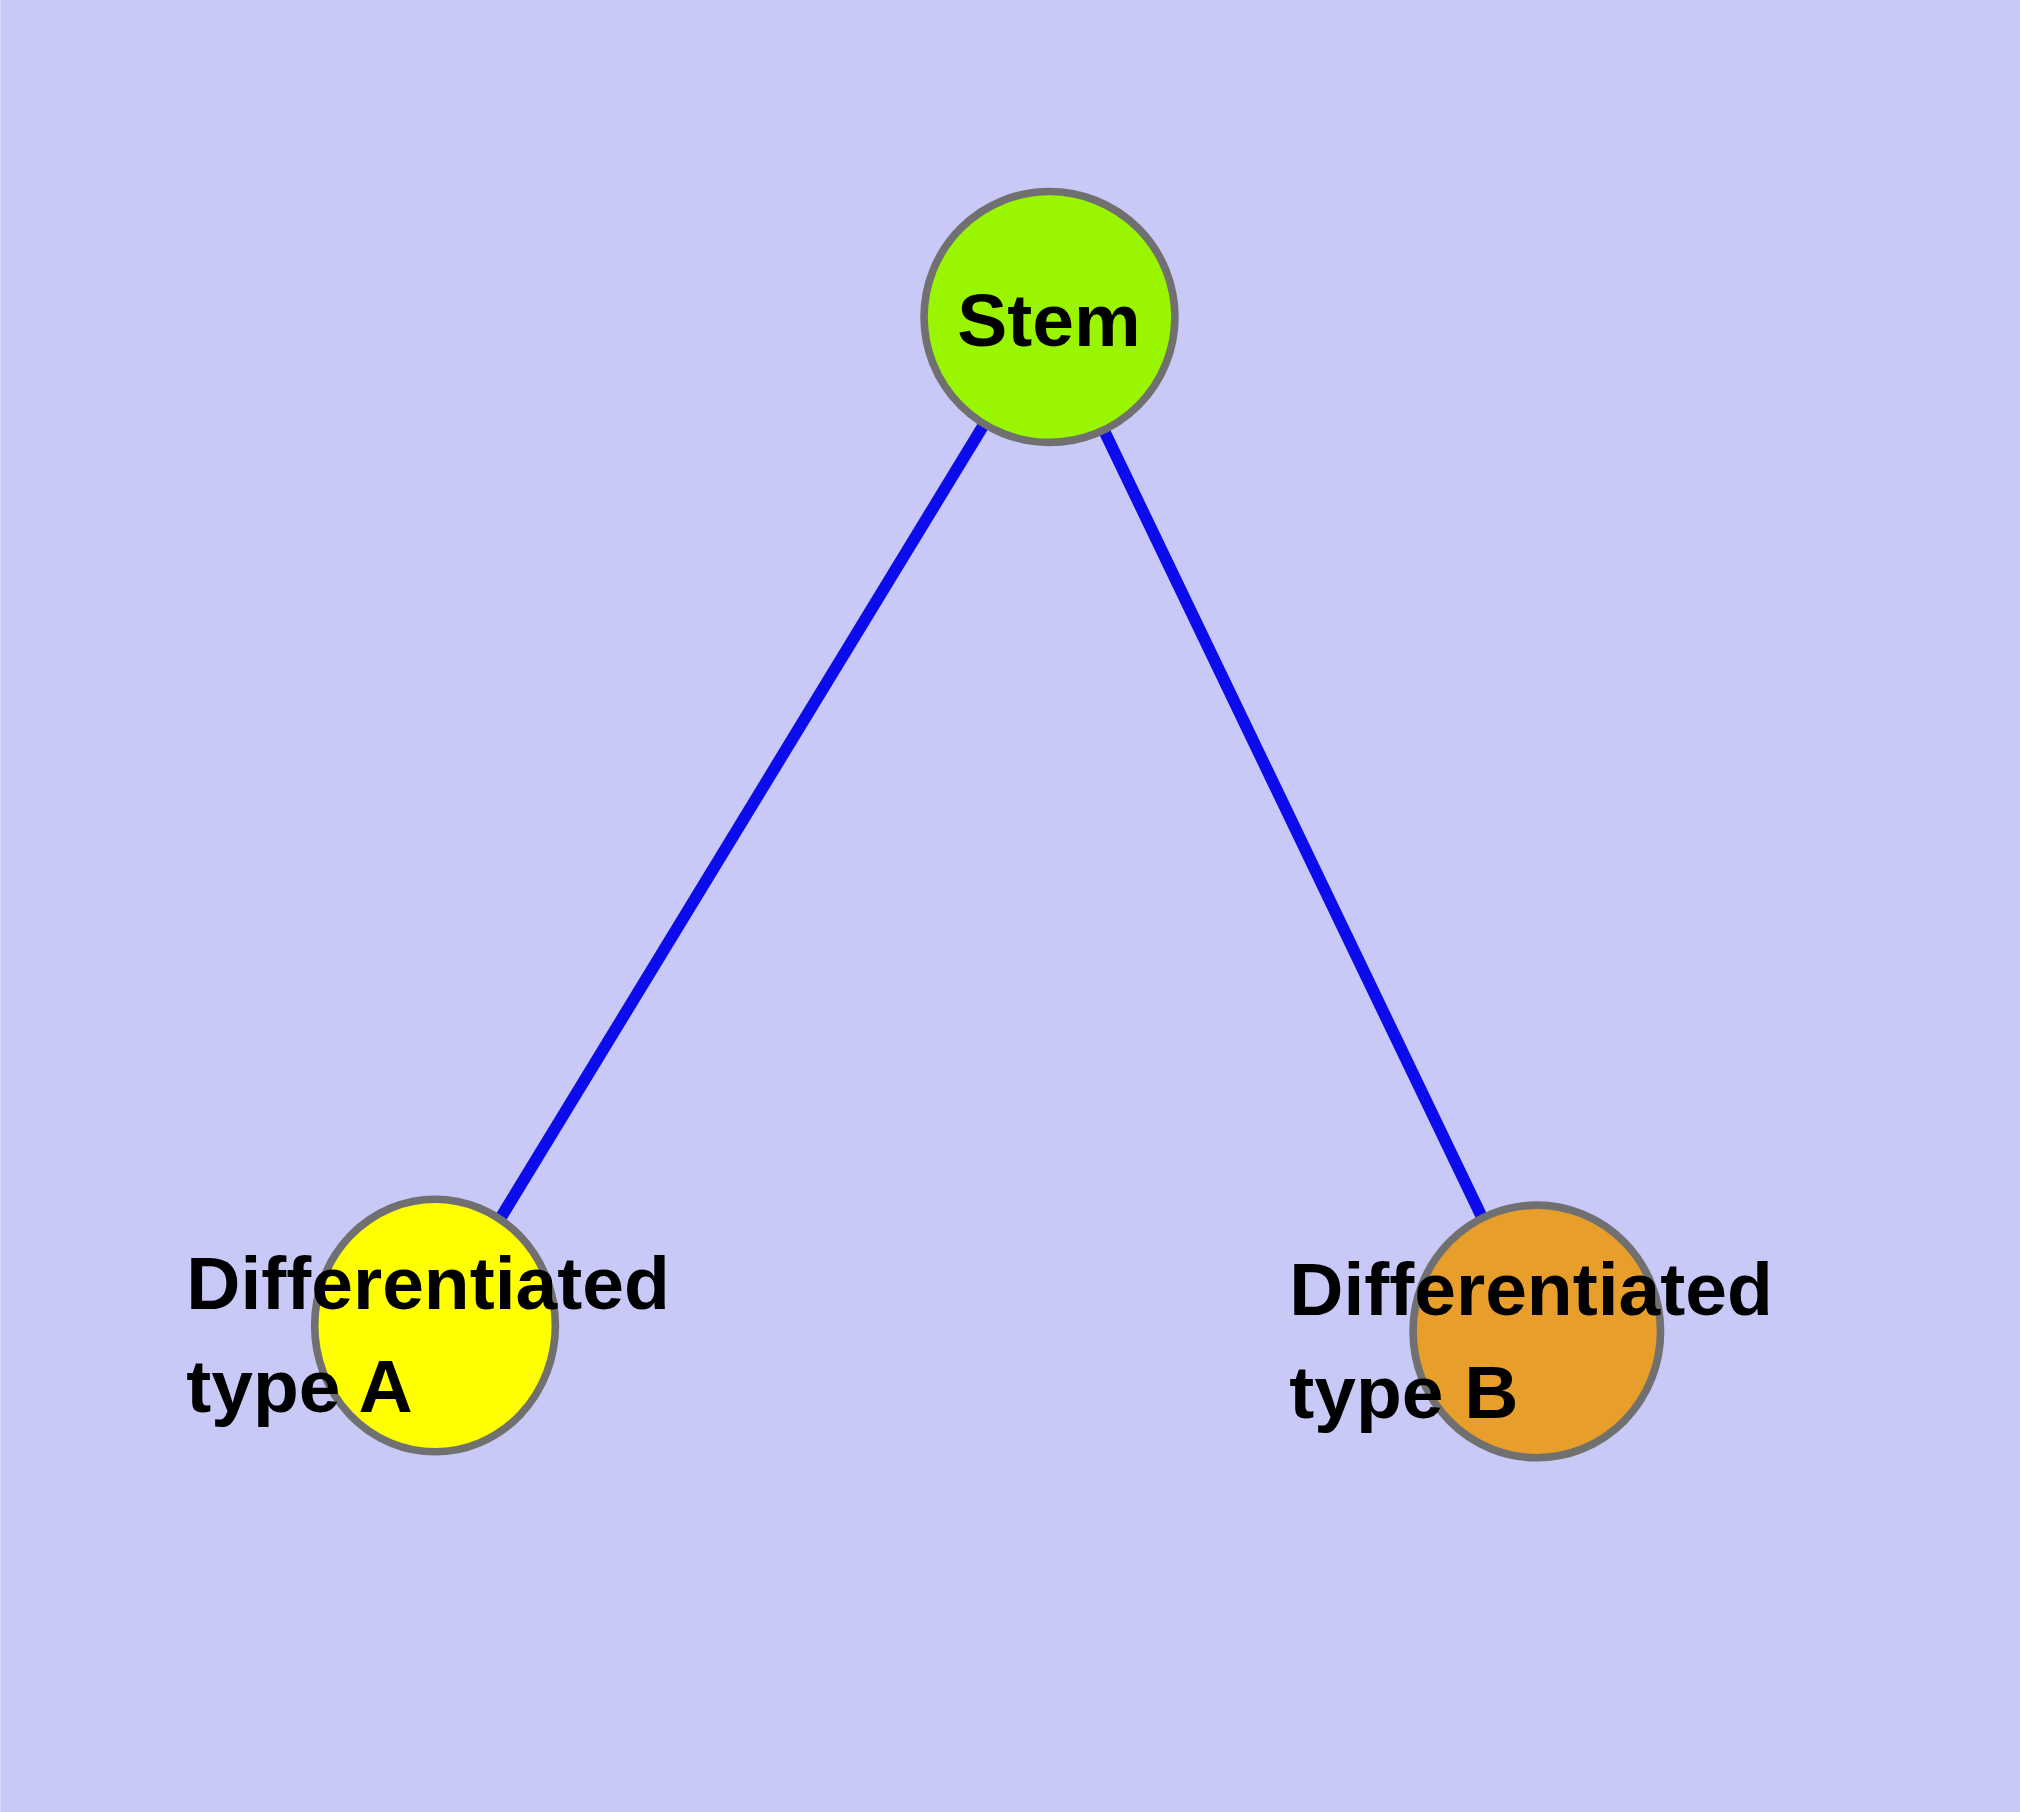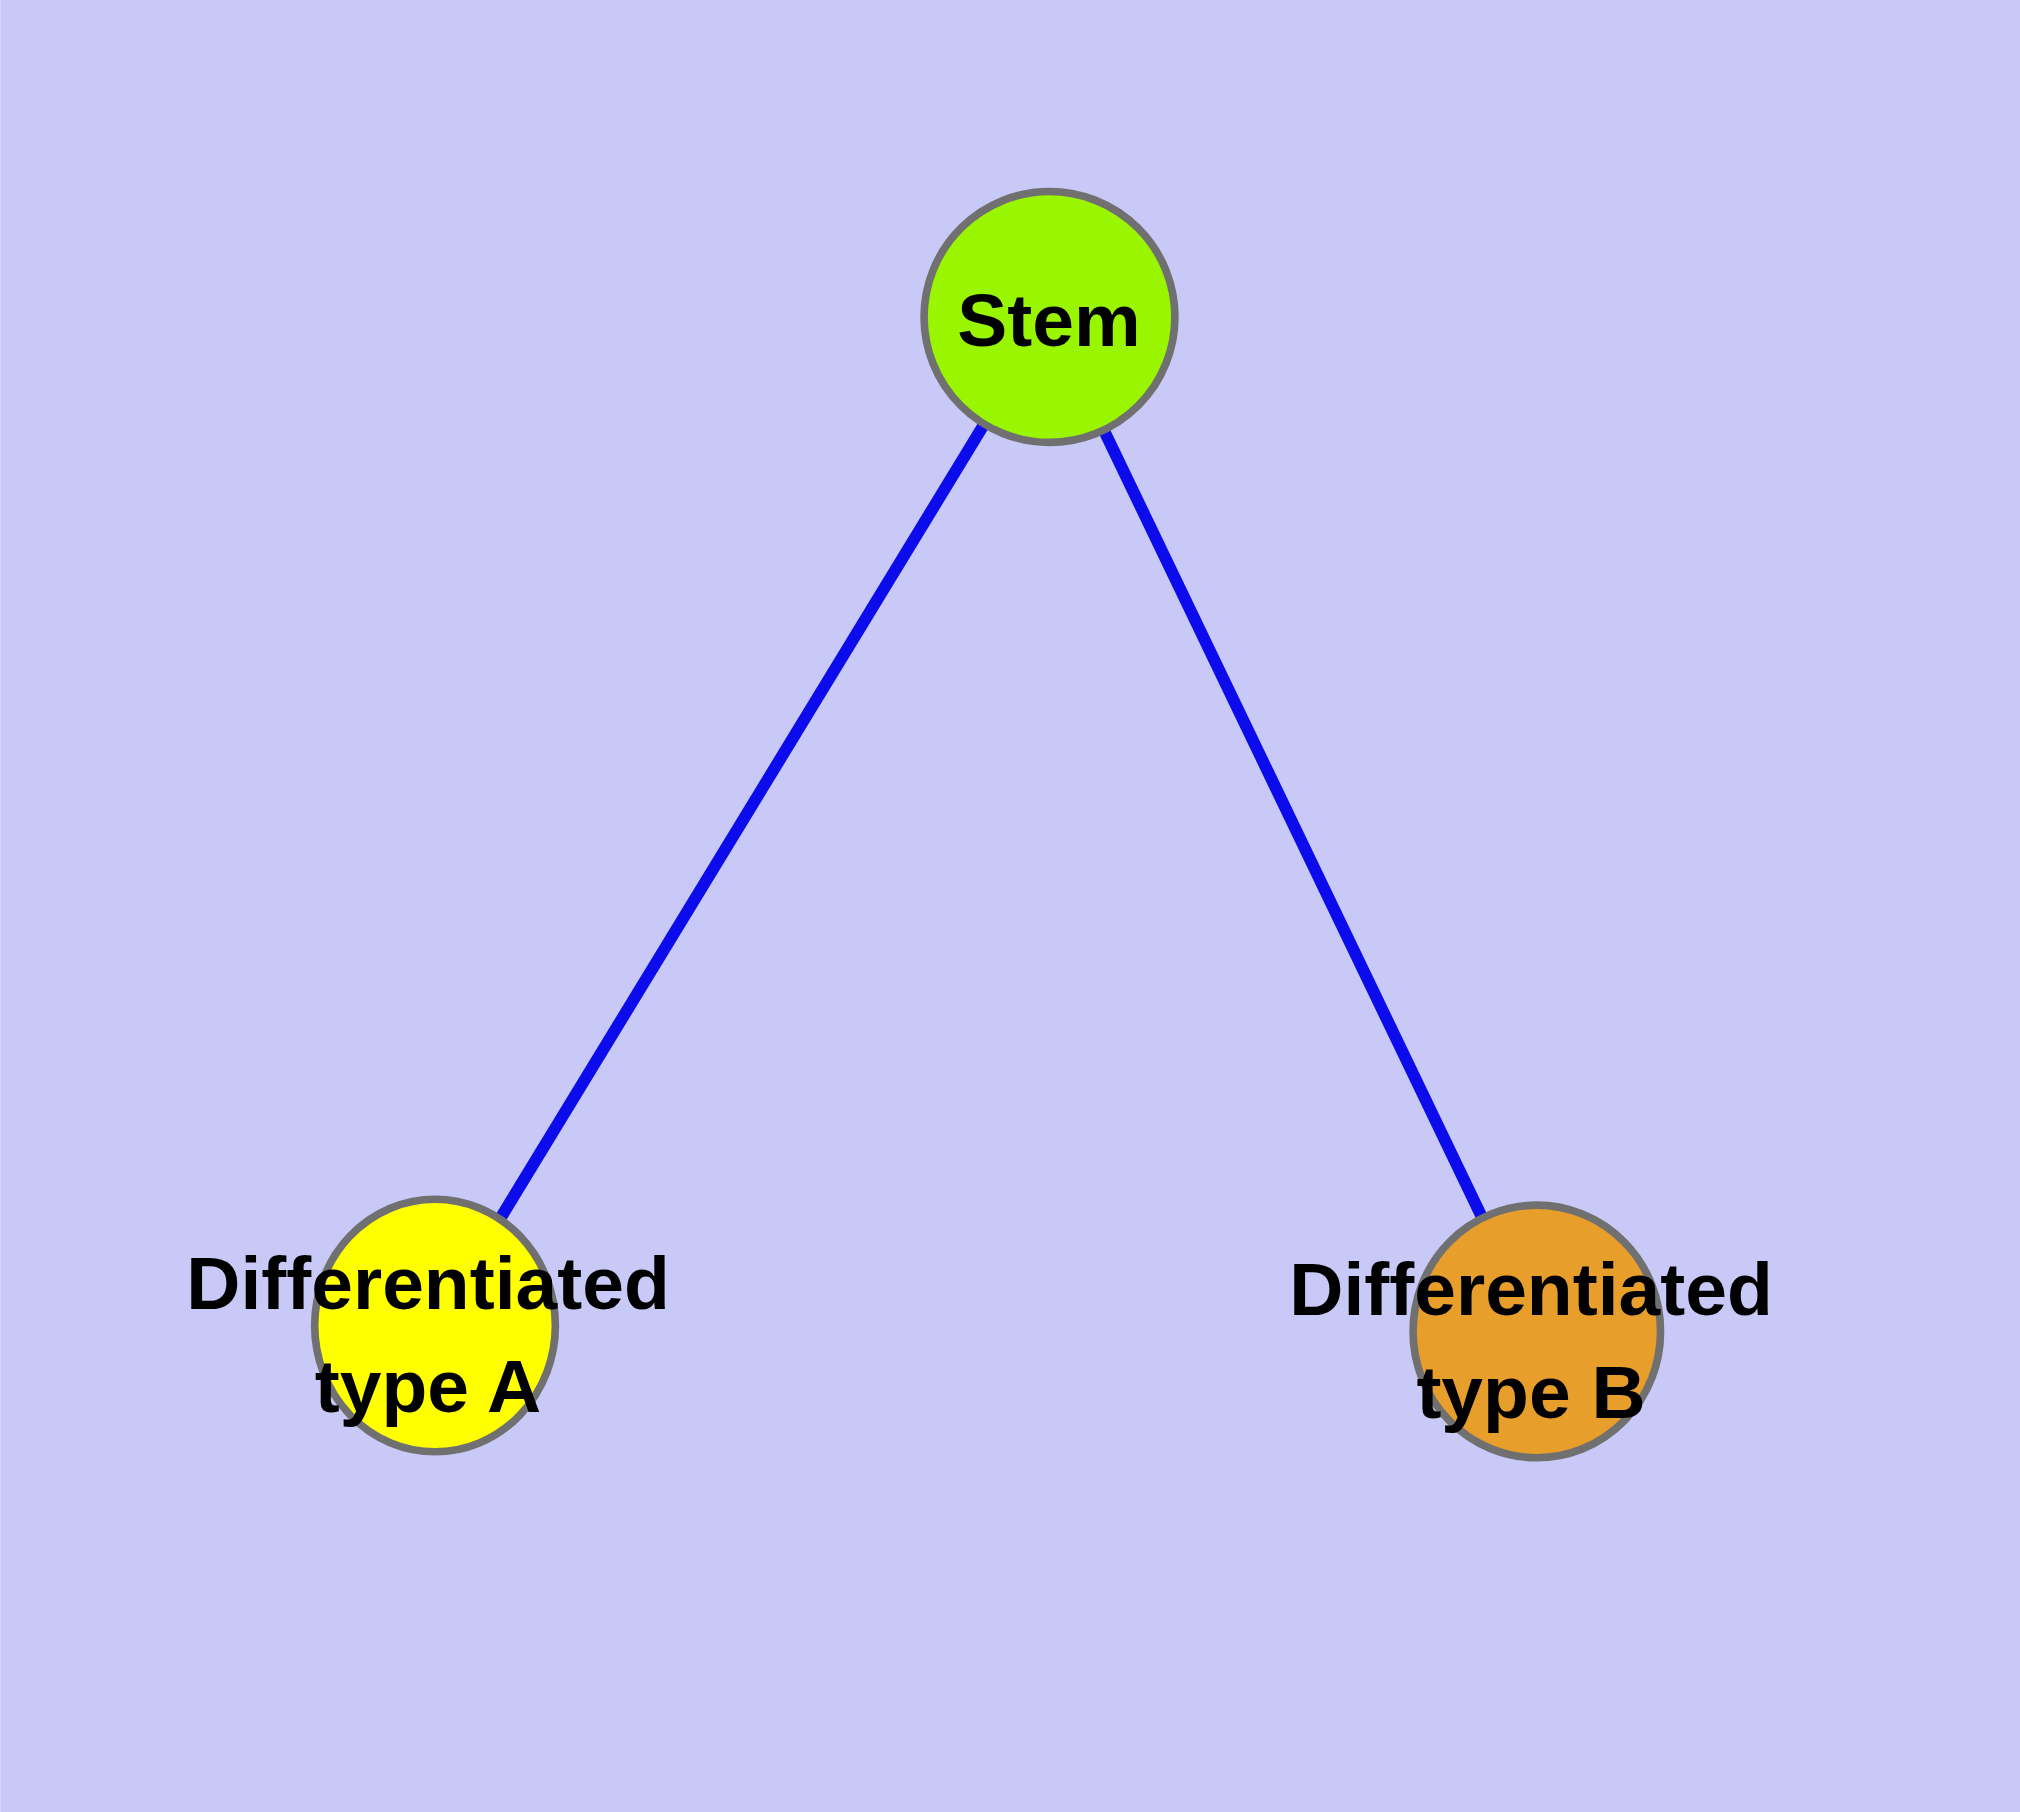--- a/index.html
+++ b/index.html
@@ -32,21 +32,21 @@
     stroke-linecap: butt;
   }
   .node-label {
     position: absolute;
     transform: translate(-50%, -50%);
     font-size: 75px;
     font-weight: bold;
     line-height: 103px;
     color: #000000;
     white-space: pre-line;
-    text-align: center;
+    text-align: left;
     pointer-events: none;
   }
 </style>
 </head>
 <body>
 
 <div class="stage">
 
   <svg class="scene" width="2021" height="1812" viewBox="0 0 2384 2138">
 

